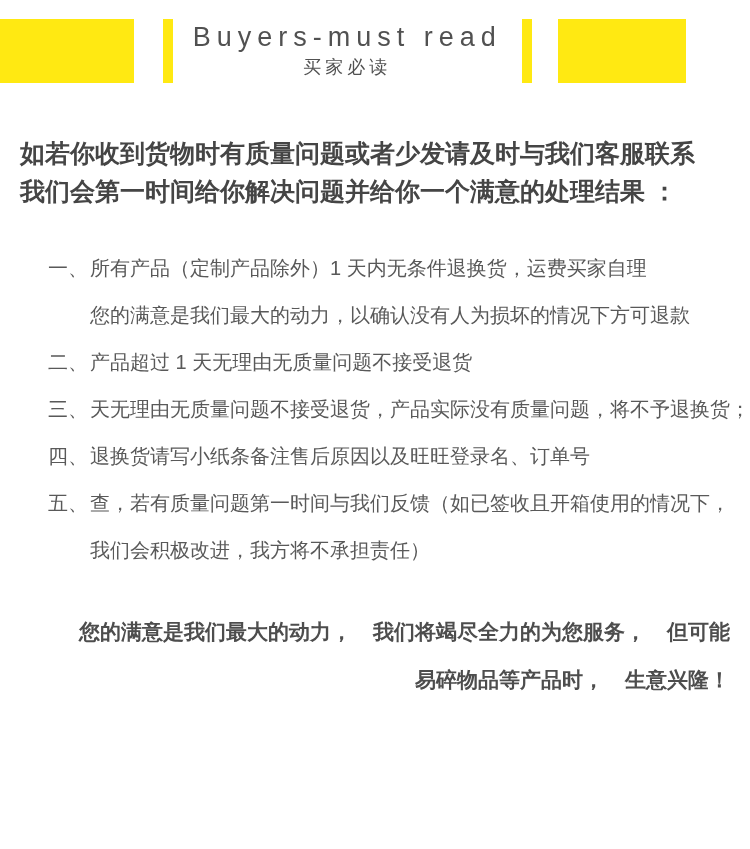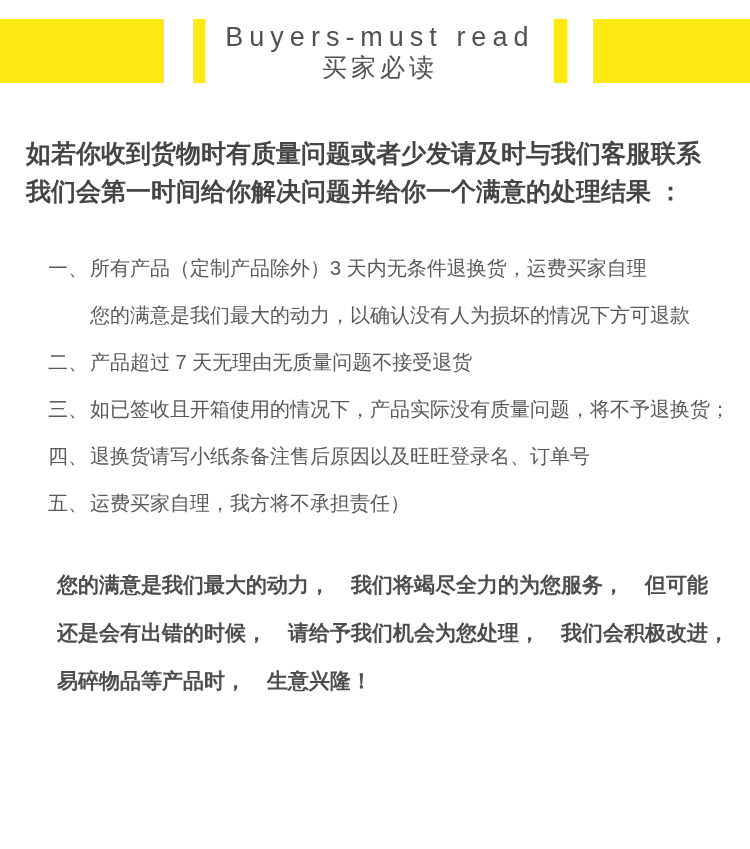--- a/index.html
+++ b/index.html
@@ -14,45 +14,45 @@
   body{
     width:750px;height:849px;background:#ffffff;
     font-family:"Liberation Sans","DejaVu Sans",sans-serif;
     overflow:hidden;
   }
   .page{width:750px;height:849px;background:#ffffff;position:relative;}
 
   
   .header{
     display:flex;align-items:stretch;
-    margin-top:19px;height:64px;width:750px;gap:20px;
+    margin-top:19px;height:64px;width:686px;gap:20px;
   }
   .hblock{background:var(--accent);}
   .block-left{width:170px;}
   .bar-left{width:13px;margin-left:9px;}
   .title-wrap{
     flex:1;display:flex;flex-direction:column;
     align-items:center;justify-content:center;
   }
   .title-en{
     font-size:27px;line-height:30px;letter-spacing:6px;
     color:var(--title-gray);font-weight:400;white-space:nowrap;
   }
   .title-zh{
-    font-size:25px;line-height:27px;letter-spacing:4px;
+    font-size:18px;line-height:27px;letter-spacing:4px;
     color:var(--title-gray);font-weight:400;white-space:nowrap;
     margin-top:2px;
   }
   .bar-right{width:13px;margin-right:6px;}
   .block-right{width:163px;}
 
   
   .intro{
     margin-top:51px;
-    padding-left:26px;padding-right:28px;
+    padding-left:20px;padding-right:28px;
     color:var(--intro-gray);font-weight:700;
     font-size:25px;line-height:38px;
   }
   .intro-line{white-space:nowrap;}
 
   
   .notice-list{
     margin-top:35px;
     color:var(--list-gray);font-weight:400;font-size:20px;
   }
@@ -61,21 +61,21 @@
     position:absolute;left:48px;top:0;
     line-height:47px;font-size:20px;white-space:nowrap;
   }
   .item-line{line-height:47px;white-space:nowrap;}
 
   
   .closing{
     margin-top:34px;
     padding-left:57px;padding-right:20px;
     color:var(--closing-gray);font-weight:700;
-    font-size:21px;line-height:48px;
+    font-size:21px;line-height:48px;text-align:right;
   }
   .closing-line{white-space:nowrap;}
 </style>
 </head>
 <body>
 
 <div class="page">
 
   <div class="header">
     <div class="hblock block-left"></div>
@@ -90,45 +90,45 @@
 
   <div class="intro">
     <div class="intro-line">如若你收到货物时有质量问题或者少发请及时与我们客服联系</div>
     <div class="intro-line">我们会第一时间给你解决问题并给你一个满意的处理结果 ：</div>
   </div>
 
   <div class="notice-list">
 
     <div class="list-item">
       <span class="item-num">一、</span>
-      <div class="item-line">所有产品（定制产品除外）3 天内无条件退换货，运费买家自理</div>
+      <div class="item-line">所有产品（定制产品除外）1 天内无条件退换货，运费买家自理</div>
       <div class="item-line">您的满意是我们最大的动力，以确认没有人为损坏的情况下方可退款</div>
     </div>
 
     <div class="list-item">
       <span class="item-num">二、</span>
-      <div class="item-line">产品超过 7 天无理由无质量问题不接受退货</div>
+      <div class="item-line">产品超过 1 天无理由无质量问题不接受退货</div>
     </div>
 
     <div class="list-item">
       <span class="item-num">三、</span>
-      <div class="item-line">如已签收且开箱使用的情况下，产品实际没有质量问题，将不予退换货；</div>
+      <div class="item-line">天无理由无质量问题不接受退货，产品实际没有质量问题，将不予退换货；</div>
     </div>
 
     <div class="list-item">
       <span class="item-num">四、</span>
       <div class="item-line">退换货请写小纸条备注售后原因以及旺旺登录名、订单号</div>
     </div>
 
     <div class="list-item">
       <span class="item-num">五、</span>
-      <div class="item-line">运费买家自理，我方将不承担责任）</div>
+      <div class="item-line">查，若有质量问题第一时间与我们反馈（如已签收且开箱使用的情况下，</div>
+      <div class="item-line">我们会积极改进，我方将不承担责任）</div>
     </div>
 
   </div>
 
   <div class="closing">
     <div class="closing-line">您的满意是我们最大的动力，　我们将竭尽全力的为您服务，　但可能</div>
-    <div class="closing-line">还是会有出错的时候，　请给予我们机会为您处理，　我们会积极改进，</div>
     <div class="closing-line">易碎物品等产品时，　生意兴隆！</div>
   </div>
 
 </div>
 
 </body></html>

